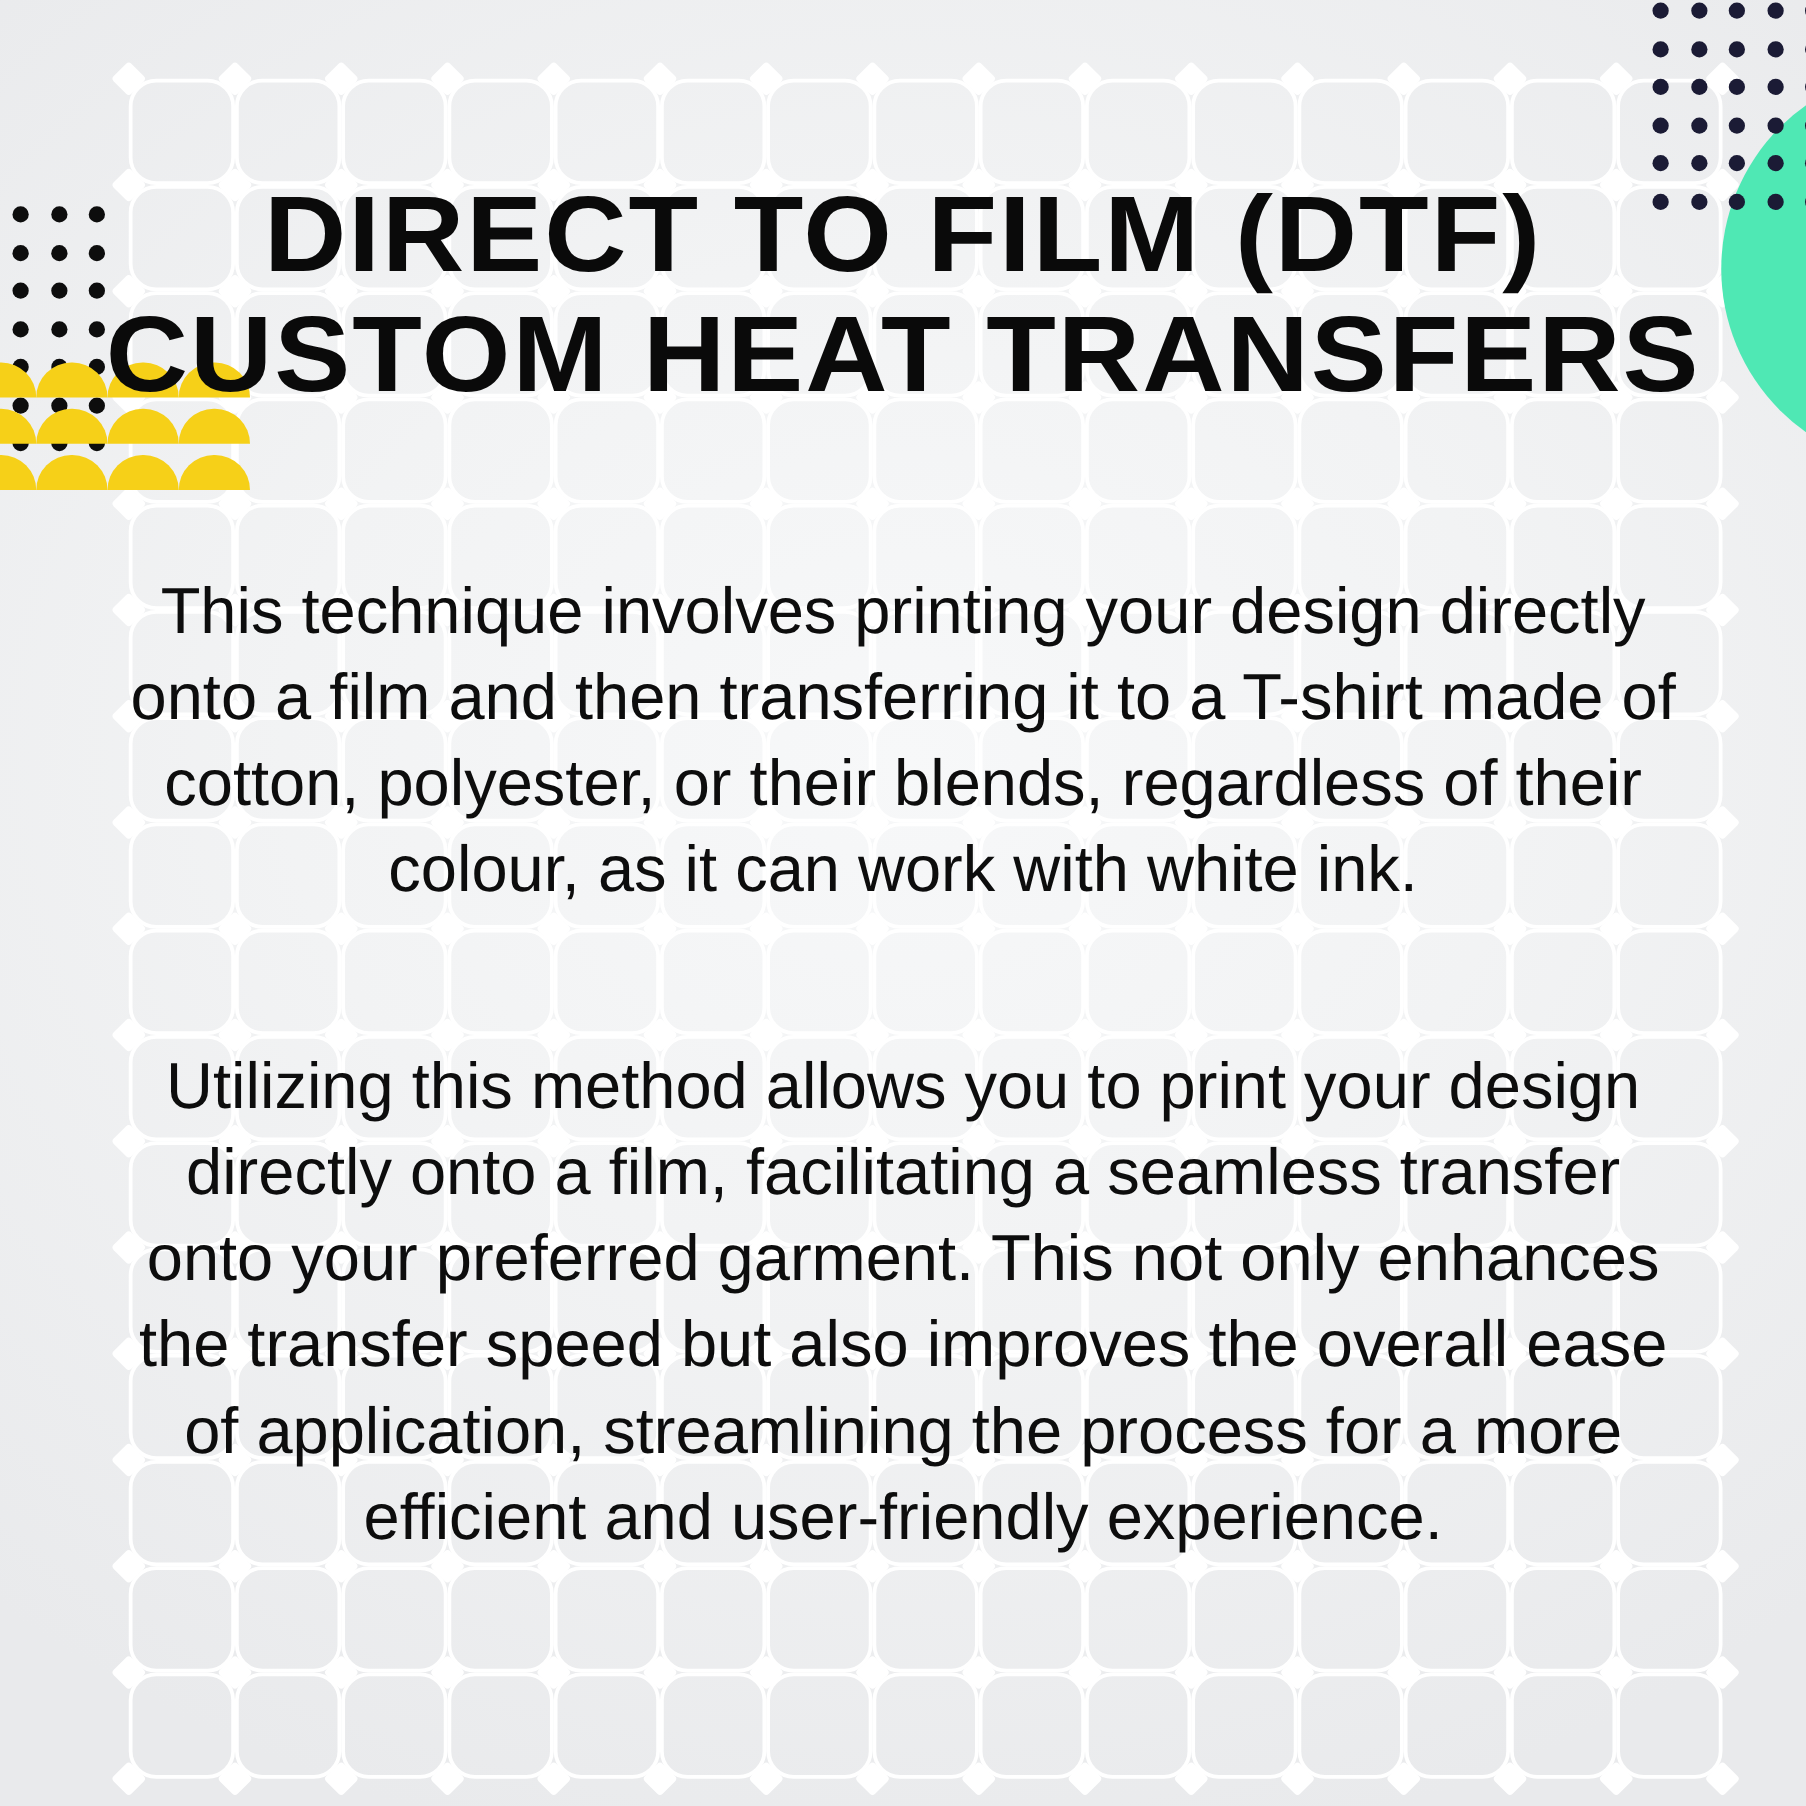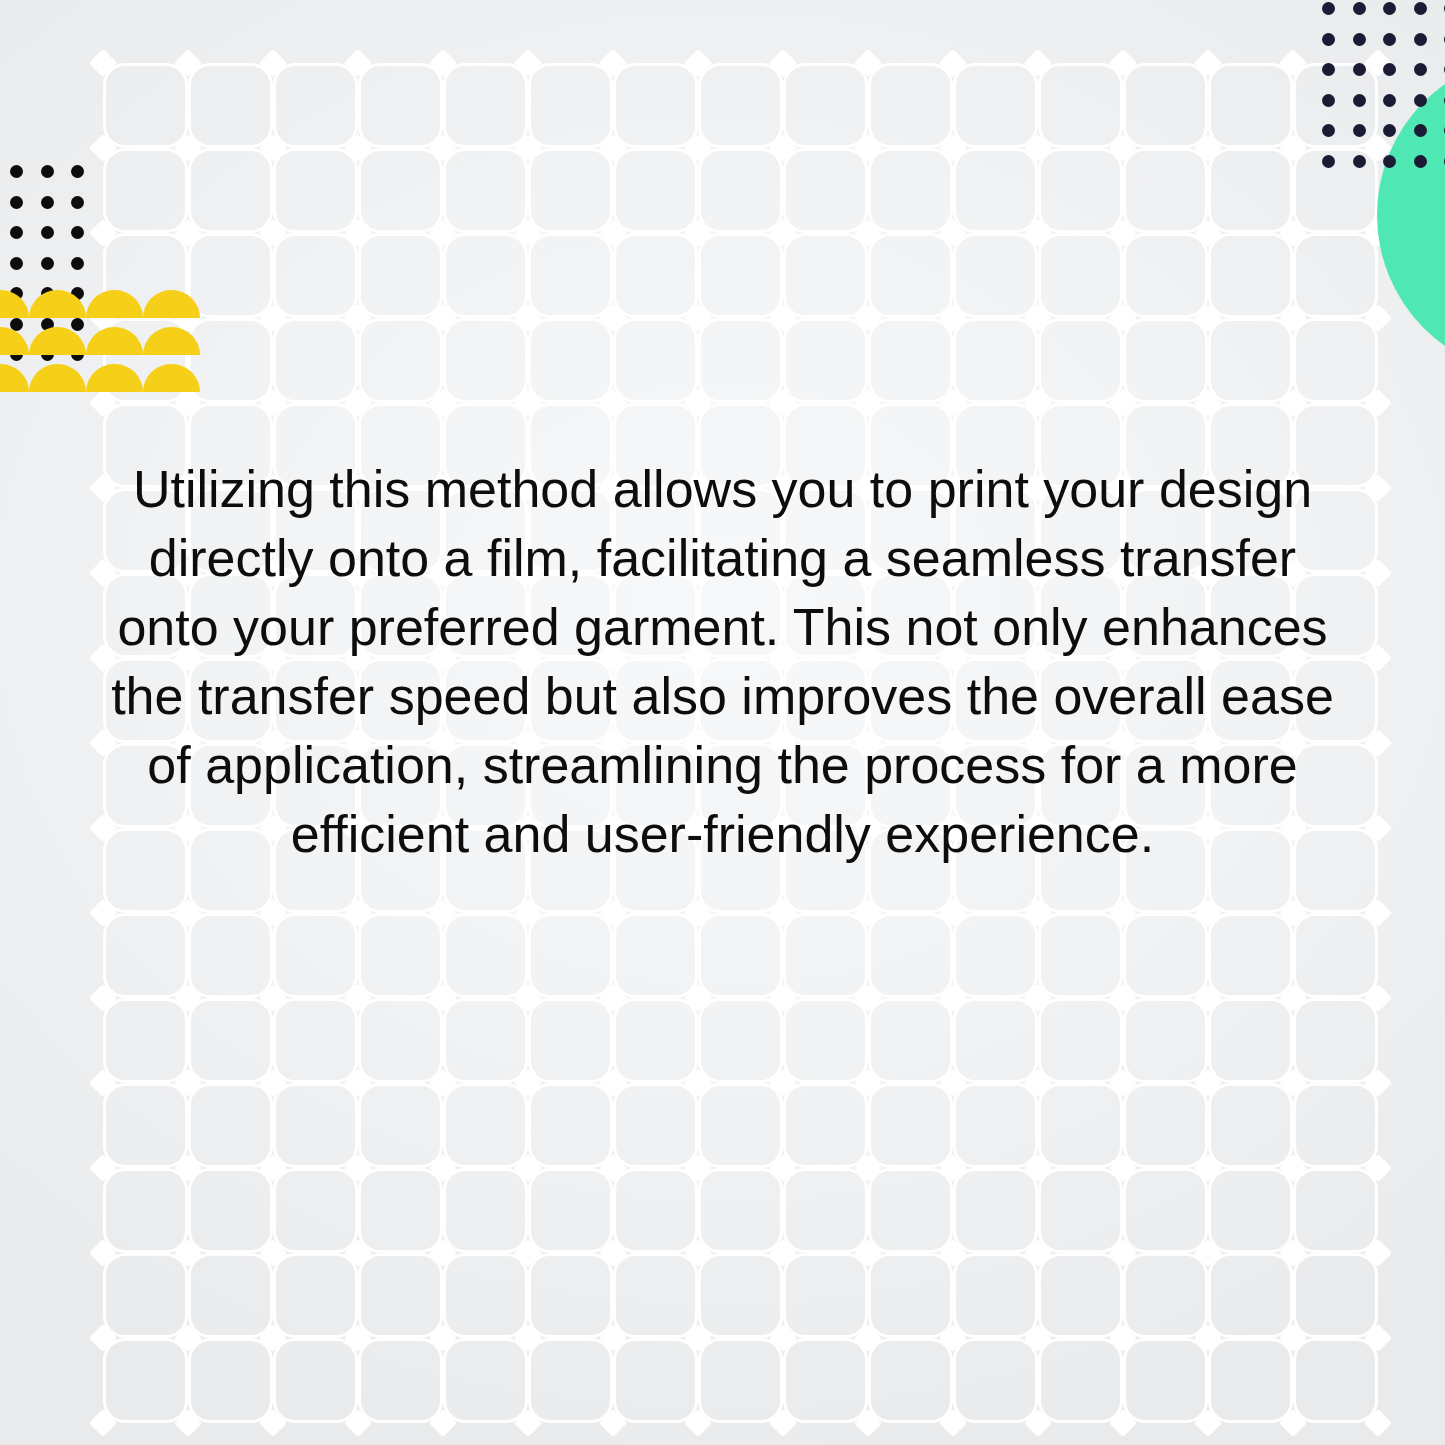--- a/index.html
+++ b/index.html
@@ -721,19 +721,24 @@
       <div class="halfcircle" style="left: 114px; top: 45.5px;"></div>
       <div class="halfcircle" style="left: 171px; top: 45.5px;"></div>
       <div class="halfcircle" style="left: 0px; top: 82.5px;"></div>
       <div class="halfcircle" style="left: 57px; top: 82.5px;"></div>
       <div class="halfcircle" style="left: 114px; top: 82.5px;"></div>
       <div class="halfcircle" style="left: 171px; top: 82.5px;"></div>
     </div>
 
   <div class="content">
 
+    <div class="title-block">
+      <span class="title-line">DIRECT TO FILM (DTF)</span>
+      <span class="title-line">CUSTOM HEAT TRANSFERS</span>
+    </div>
 
     <div class="body-block">
+      <p class="para">This technique involves printing your design directly onto a film and then transferring it to a T-shirt made of cotton, polyester, or their blends, regardless of their colour, as it can work with white ink.</p>
       <p class="para">Utilizing this method allows you to print your design directly onto a film, facilitating a seamless transfer onto your preferred garment. This not only enhances the transfer speed but also improves the overall ease of application, streamlining the process for a more efficient and user-friendly experience.</p>
     </div>
 
   </div>
 </div>
 
 </body></html>

